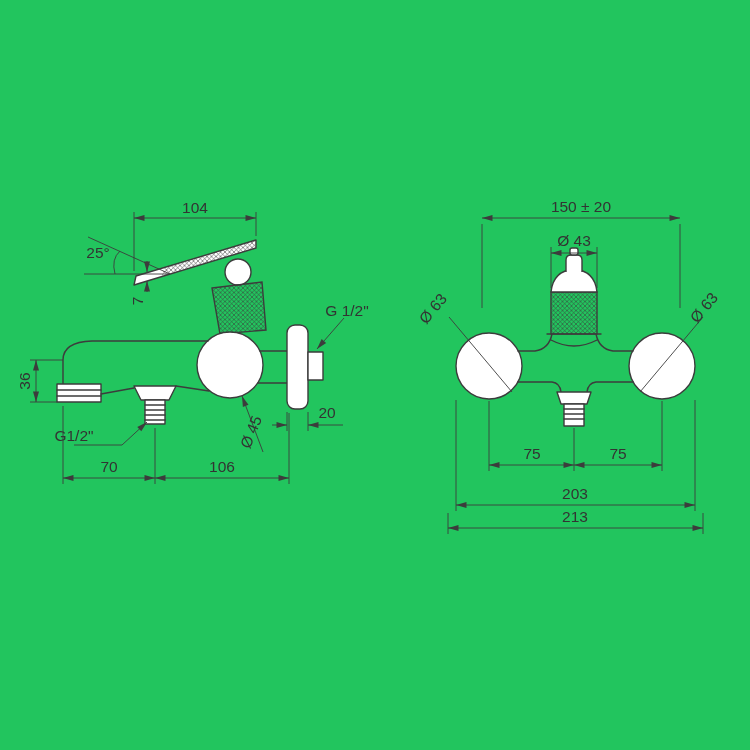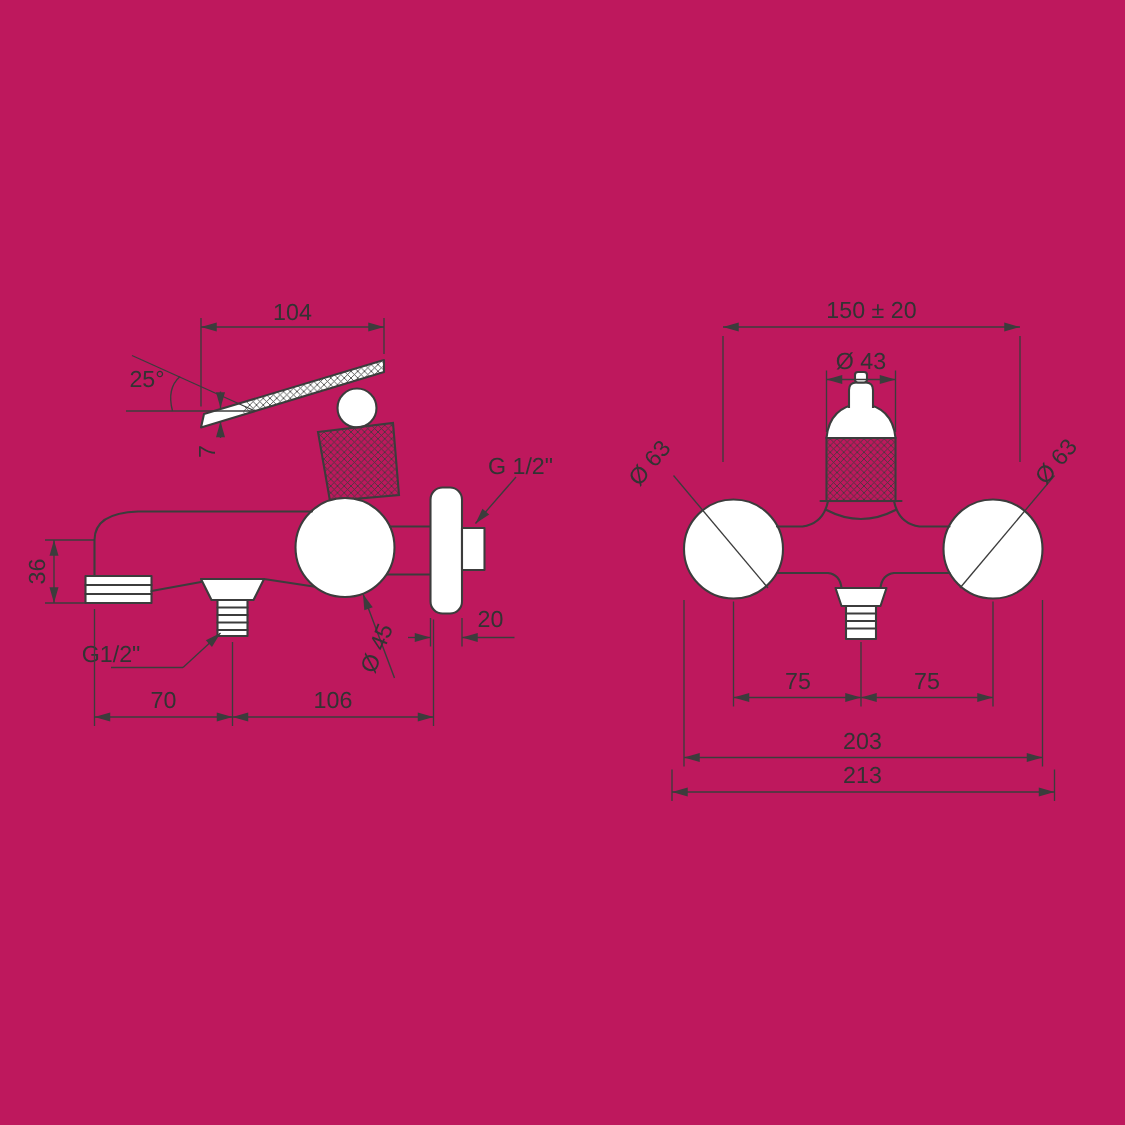--- a/index.html
+++ b/index.html
@@ -1,16 +1,16 @@
 <!DOCTYPE html>
 <html><head>
 <meta charset="utf-8">
 <style>
   html,body{margin:0;padding:0;background:#fff;}
-  .canvas{width:750px;height:750px;background:#be185d;position:relative;overflow:hidden;}
+  .canvas{width:750px;height:750px;background:#22c55e;position:relative;overflow:hidden;}
   svg{display:block;}
   svg text{
     font-family:"Liberation Sans", sans-serif;
     font-size:15.5px;
     fill:#333333;
     text-anchor:middle;
   }
   .obj{fill:none;stroke:#3c3c3c;stroke-width:1.4;stroke-linejoin:round;stroke-linecap:round;}
   .fw{fill:#ffffff;stroke:#3c3c3c;stroke-width:1.4;stroke-linejoin:round;}
   .dl{stroke:#3c3c3c;stroke-width:0.9;fill:none;}

